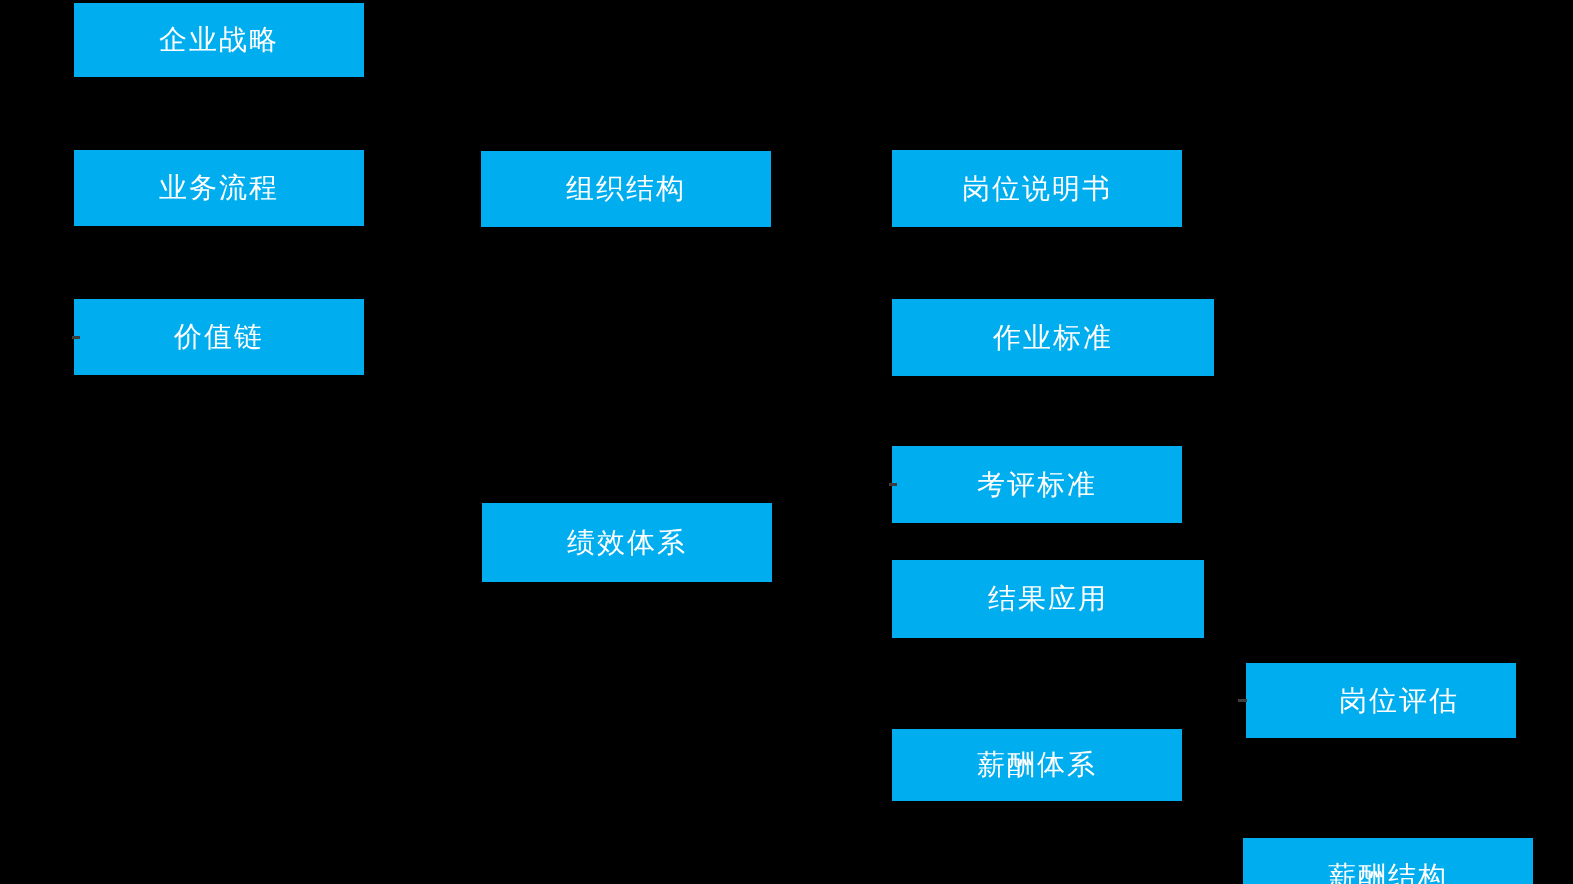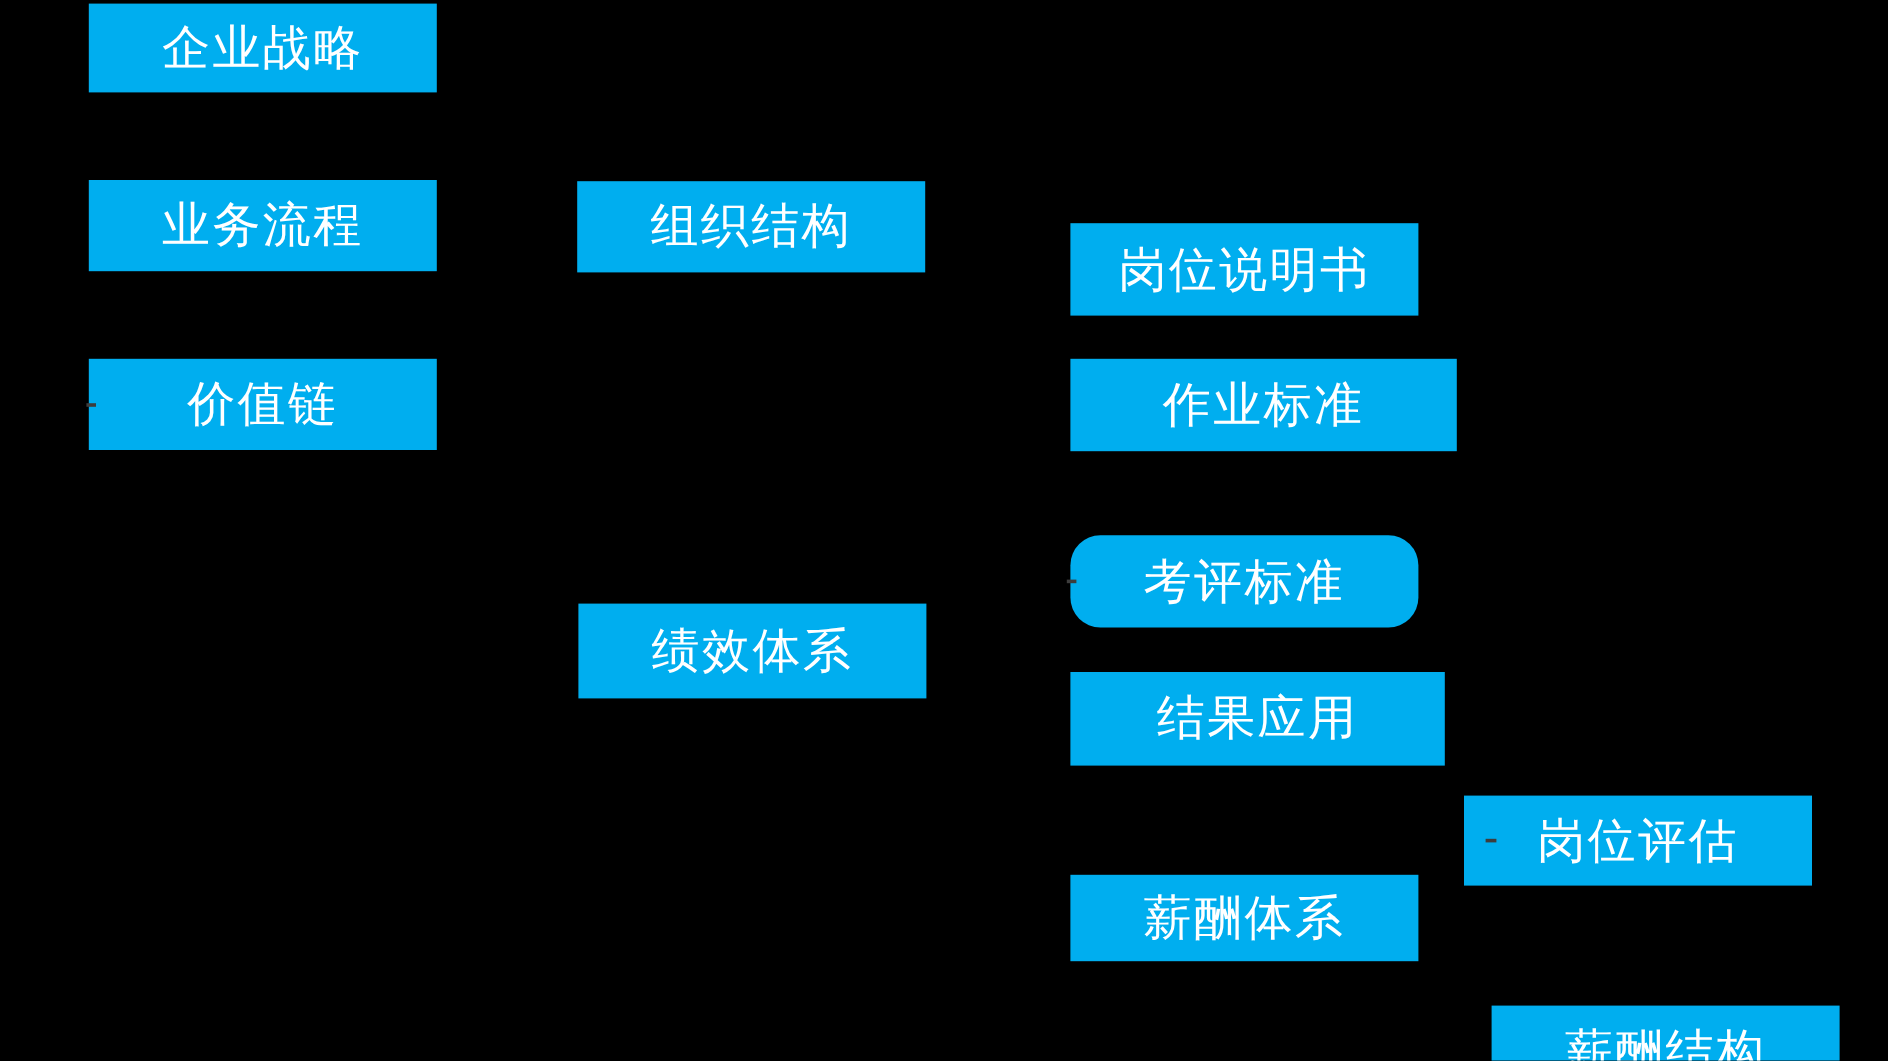--- a/index.html
+++ b/index.html
@@ -15,21 +15,21 @@
     overflow: hidden;
     font-family: "DejaVu Sans", "Liberation Sans", sans-serif;
   }
   .node {
     position: absolute;
     background: #00AEEF;
     color: #FFFFFF;
     display: flex;
     align-items: center;
     justify-content: center;
-    font-size: 40px;
+    font-size: 28px;
     font-weight: 300;
     letter-spacing: 2px;
     white-space: nowrap;
     line-height: 1;
   }
   .dash {
     position: absolute;
     background: #3D3D3D;
     z-index: 2;
   }
@@ -42,31 +42,31 @@
   <div class="node" style="left:74px;  top:3px;   width:290px; height:74px;">企业战略</div>
 
   <div class="node" style="left:74px;  top:150px; width:290px; height:76px;">业务流程</div>
 
   <div class="node" style="left:74px;  top:299px; width:290px; height:76px;">价值链</div>
 
   <div class="node" style="left:482px; top:503px; width:290px; height:79px;">绩效体系</div>
 
   <div class="node" style="left:481px; top:151px; width:290px; height:76px;">组织结构</div>
 
-  <div class="node" style="left:892px; top:150px; width:290px; height:77px;margin-top:36px;">岗位说明书</div>
+  <div class="node" style="left:892px; top:150px; width:290px; height:77px;">岗位说明书</div>
 
   <div class="node" style="left:892px; top:299px; width:322px; height:77px;">作业标准</div>
 
-  <div class="node" style="left:892px; top:446px; width:290px; height:77px;border-radius:25px;">考评标准</div>
+  <div class="node" style="left:892px; top:446px; width:290px; height:77px;">考评标准</div>
 
   <div class="node" style="left:892px; top:560px; width:312px; height:78px;">结果应用</div>
 
   <div class="node" style="left:892px; top:729px; width:290px; height:72px;">薪酬体系</div>
 
-  <div class="node" style="left:1220px; top:663px; width:290px; height:75px;">岗位评估</div>
+  <div class="node" style="left:1246px; top:663px; width:234px; height:75px;padding-left:36px;">岗位评估</div>
 
   <div class="node" style="left:1243px; top:838px; width:290px; height:77px;">薪酬结构</div>
 
   <div class="dash" style="left:72px;   top:336px; width:8px; height:3px;"></div>
   <div class="dash" style="left:889px;  top:483px; width:8px; height:3px;"></div>
   <div class="dash" style="left:1238px; top:699px; width:9px; height:3px;"></div>
 
 </div>
 
 </body></html>

